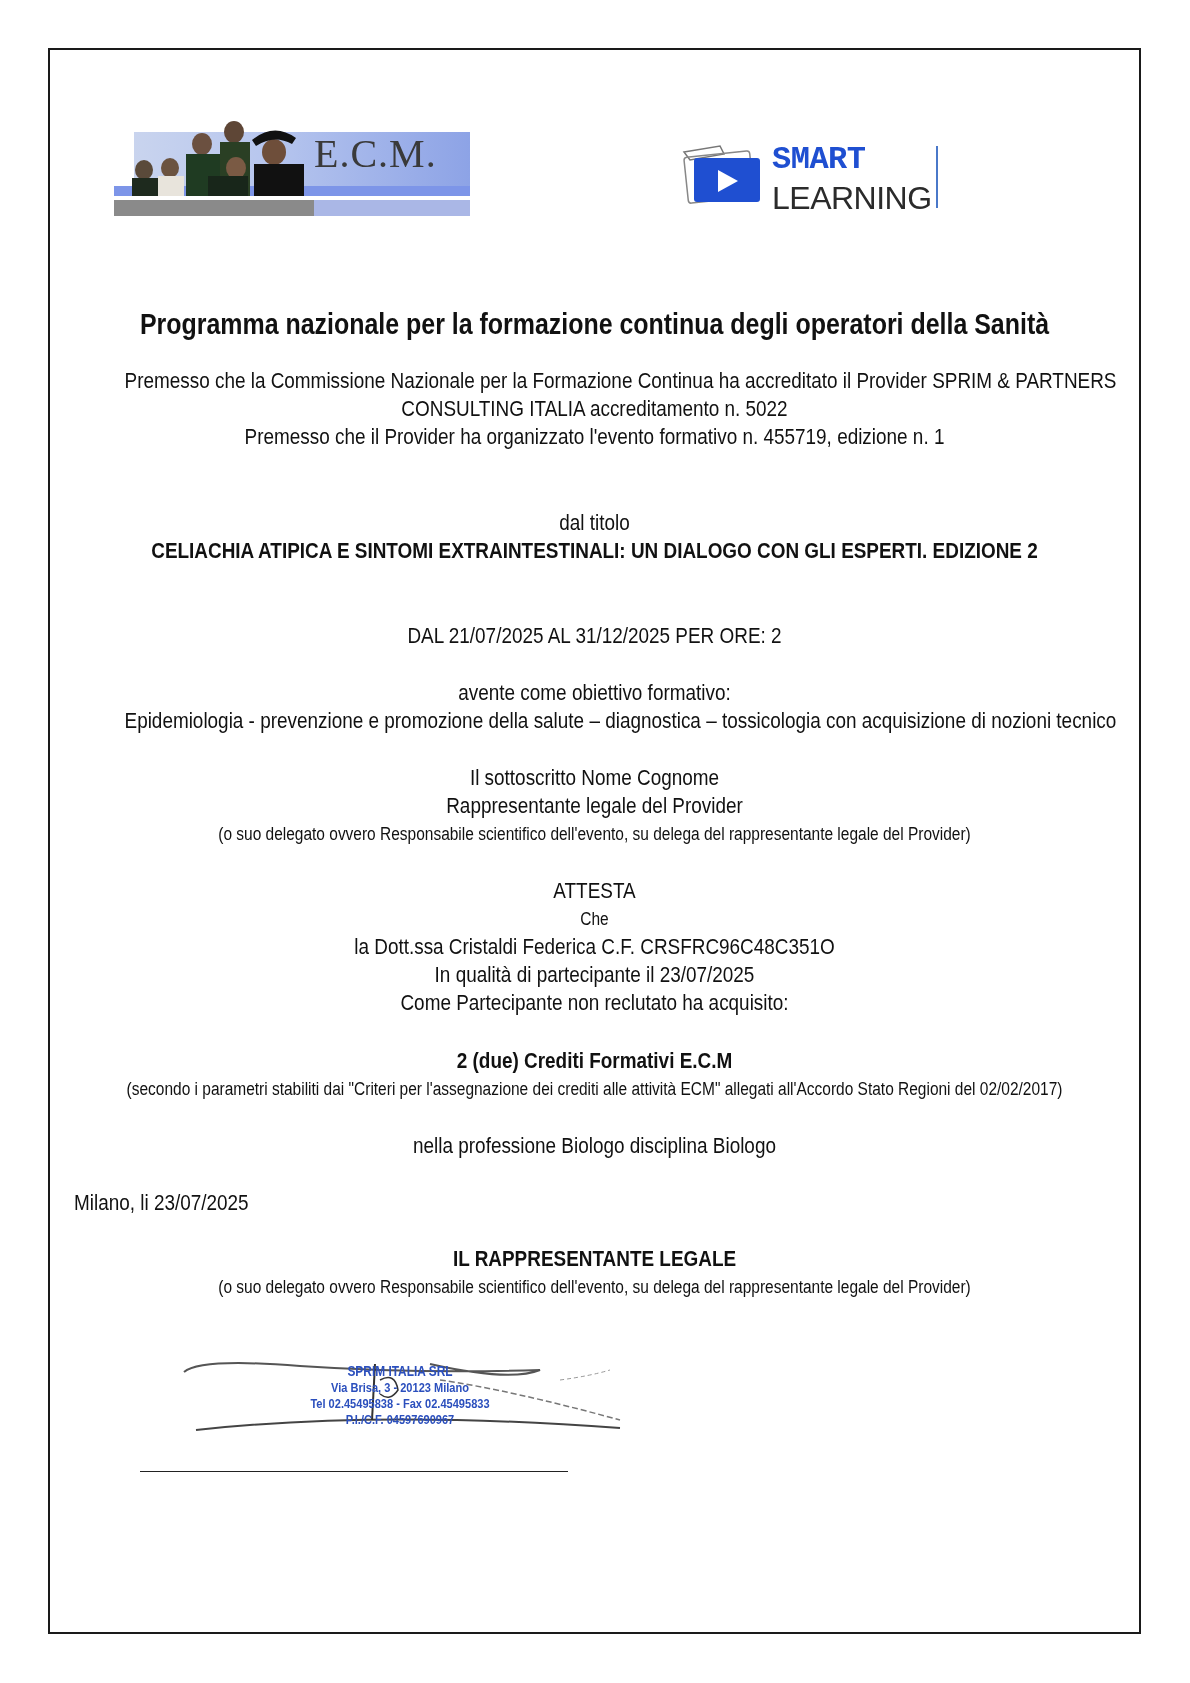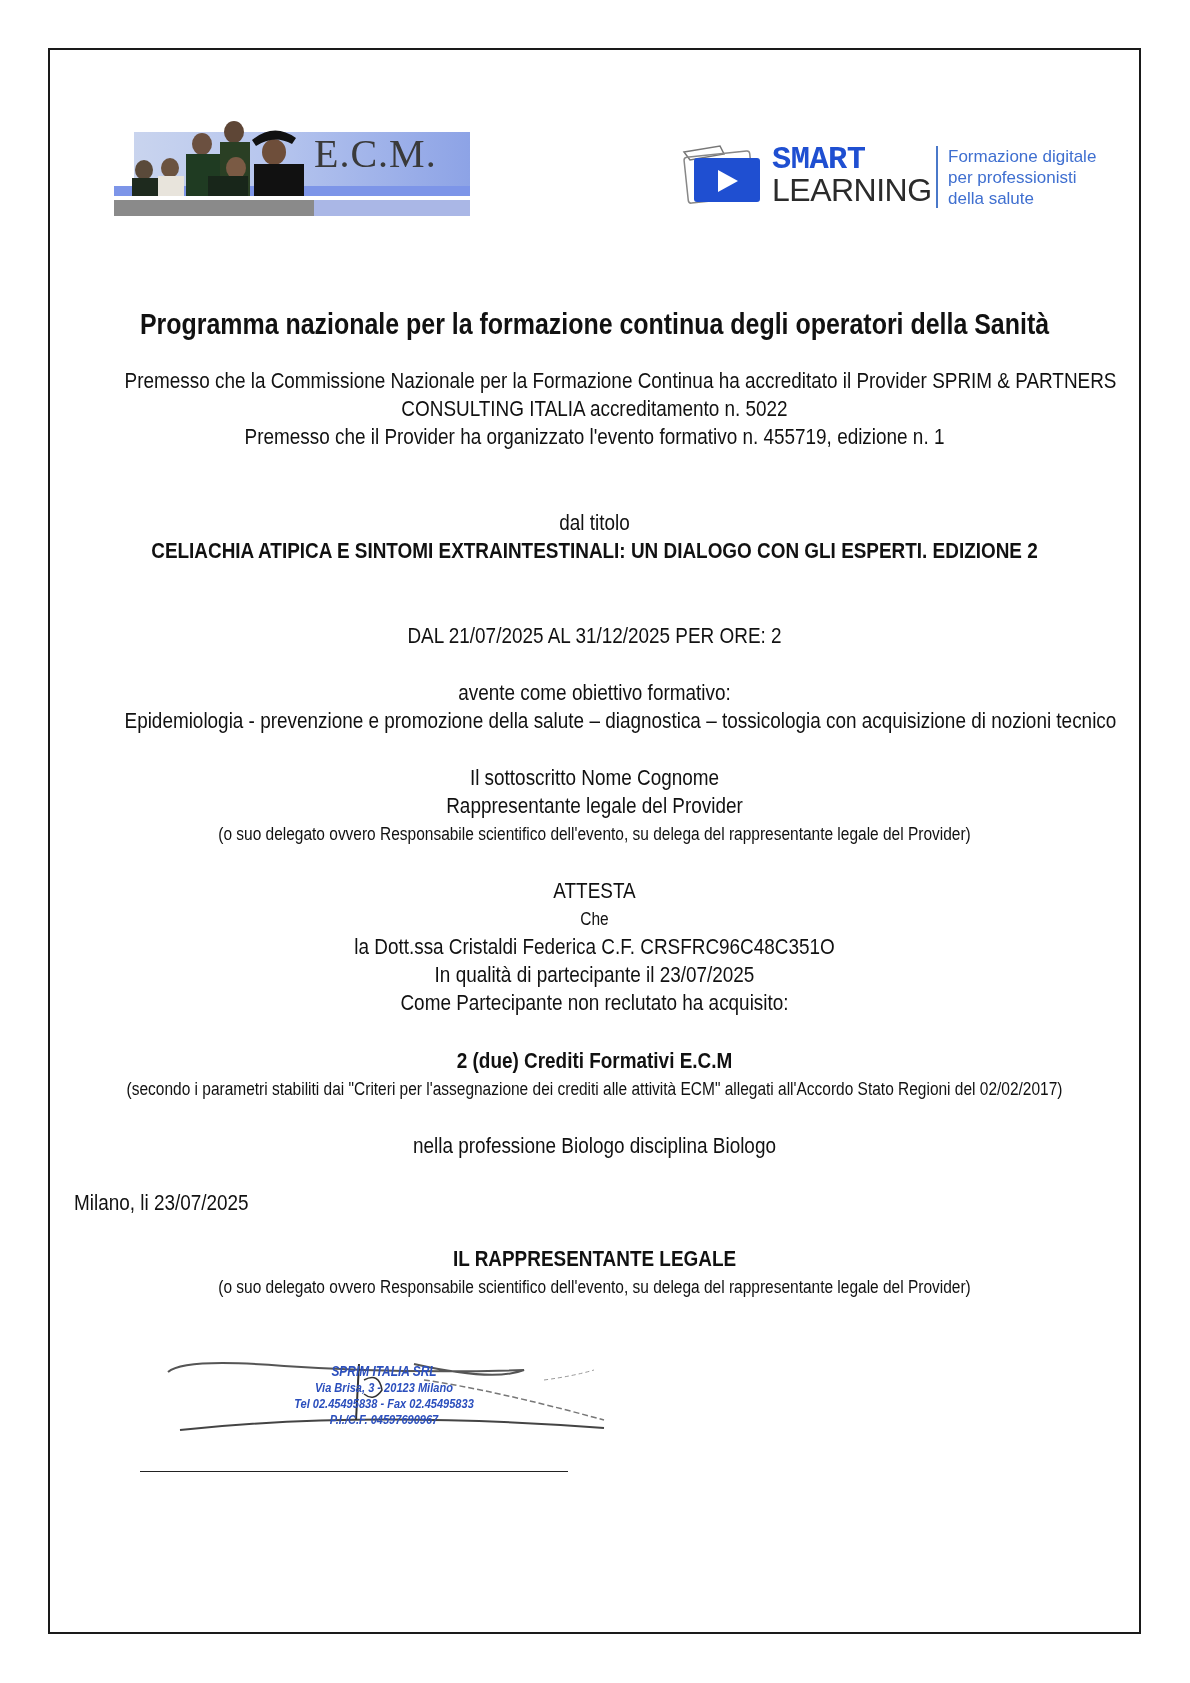--- a/index.html
+++ b/index.html
@@ -23,26 +23,26 @@
   .ecm-gray { position:absolute; left:0; top:82px; width:200px; height:16px; background:#8a8a8a; }
   .ecm-gray2 { position:absolute; left:200px; top:82px; width:156px; height:16px; background:#aab7e6; }
   .ecm-people { position:absolute; left:10px; top:0; width:190px; height:78px; }
   .ecm-text { position:absolute; left:200px; top:12px; font-family:"Liberation Serif", serif;
               font-size:40px; color:#3a3a3a; letter-spacing:1px; }
 
   
   .sl-logo { position:absolute; left:680px; top:138px; width:440px; height:80px; }
   .sl-icon { position:absolute; left:0; top:6px; width:90px; height:62px; }
   .sl-smart { position:absolute; left:92px; top:6px; font-size:32px; font-weight:bold; color:#1f4fd1; line-height:32px; letter-spacing:-0.5px;font-family:Liberation Mono, monospace; }
-  .sl-learning { position:absolute; left:92px; top:36px; font-size:32px; color:#2b2b2b; line-height:32px; letter-spacing:-0.5px; }
+  .sl-learning { position:absolute; left:92px; top:44px; font-size:32px; color:#2b2b2b; line-height:32px; letter-spacing:-0.5px; }
   .sl-divider { position:absolute; left:256px; top:8px; width:2px; height:62px; background:#4a78c9; }
   .sl-tag { position:absolute; left:268px; top:8px; font-size:17px; line-height:21px; color:#3f6fd0; }
 
   
-  .stamp { position:absolute; left:164px; top:1350px; width:460px; height:110px;font-style:italic; }
+  .stamp { position:absolute; left:180px; top:1350px; width:460px; height:110px; }
   .stamp-lines { position:absolute; left:0; top:0; width:460px; height:110px; }
   .stamp-text { position:absolute; left:0; width:440px; text-align:center; color:#2b4fbd; font-size:13px; line-height:15px; font-weight:bold; transform:scaleX(0.85); }
   .sig-line { position:absolute; left:140px; top:1471px; width:428px; height:1px; background:#222; }
 </style>
 </head>
 <body>
 
 <div class="frame"></div>
 
 <div class="ecm-logo">
@@ -71,25 +71,20 @@
 <div class="sl-logo">
   <svg class="sl-icon" viewBox="0 0 90 62">
     <path d="M4 8 L40 2 L44 10 L10 16 Z" fill="none" stroke="#777" stroke-width="1.5"></path>
     <rect x="6" y="10" width="66" height="46" rx="3" fill="none" stroke="#888" stroke-width="1.5" transform="rotate(-6 40 33)"></rect>
     <rect x="14" y="14" width="66" height="44" rx="3" fill="#1f4fd1"></rect>
     <path d="M38 26 L38 48 L58 37 Z" fill="#ffffff"></path>
   </svg>
   <div class="sl-smart">SMART</div>
   <div class="sl-learning">LEARNING</div>
   <div class="sl-divider"></div>
-  <div class="sl-tag">
-    <div>Formazione digitale</div>
-    <div>per professionisti</div>
-    <div>della salute</div>
-  </div>
 </div>
 
 <div class="line title" style="top:307px;">Programma nazionale per la formazione continua degli operatori della Sanità</div>
 
 <div class="line t20" style="top:368px;">Premesso che la Commissione Nazionale per la Formazione Continua ha accreditato il Provider SPRIM &amp; PARTNERS</div>
 <div class="line t20" style="top:396px;">CONSULTING ITALIA accreditamento n. 5022</div>
 <div class="line t20" style="top:424px;">Premesso che il Provider ha organizzato l'evento formativo n. 455719, edizione n. 1</div>
 
 <div class="line t20" style="top:510px;">dal titolo</div>
 <div class="line t20 b" style="top:538px;">CELIACHIA ATIPICA E SINTOMI EXTRAINTESTINALI: UN DIALOGO CON GLI ESPERTI. EDIZIONE 2</div>

